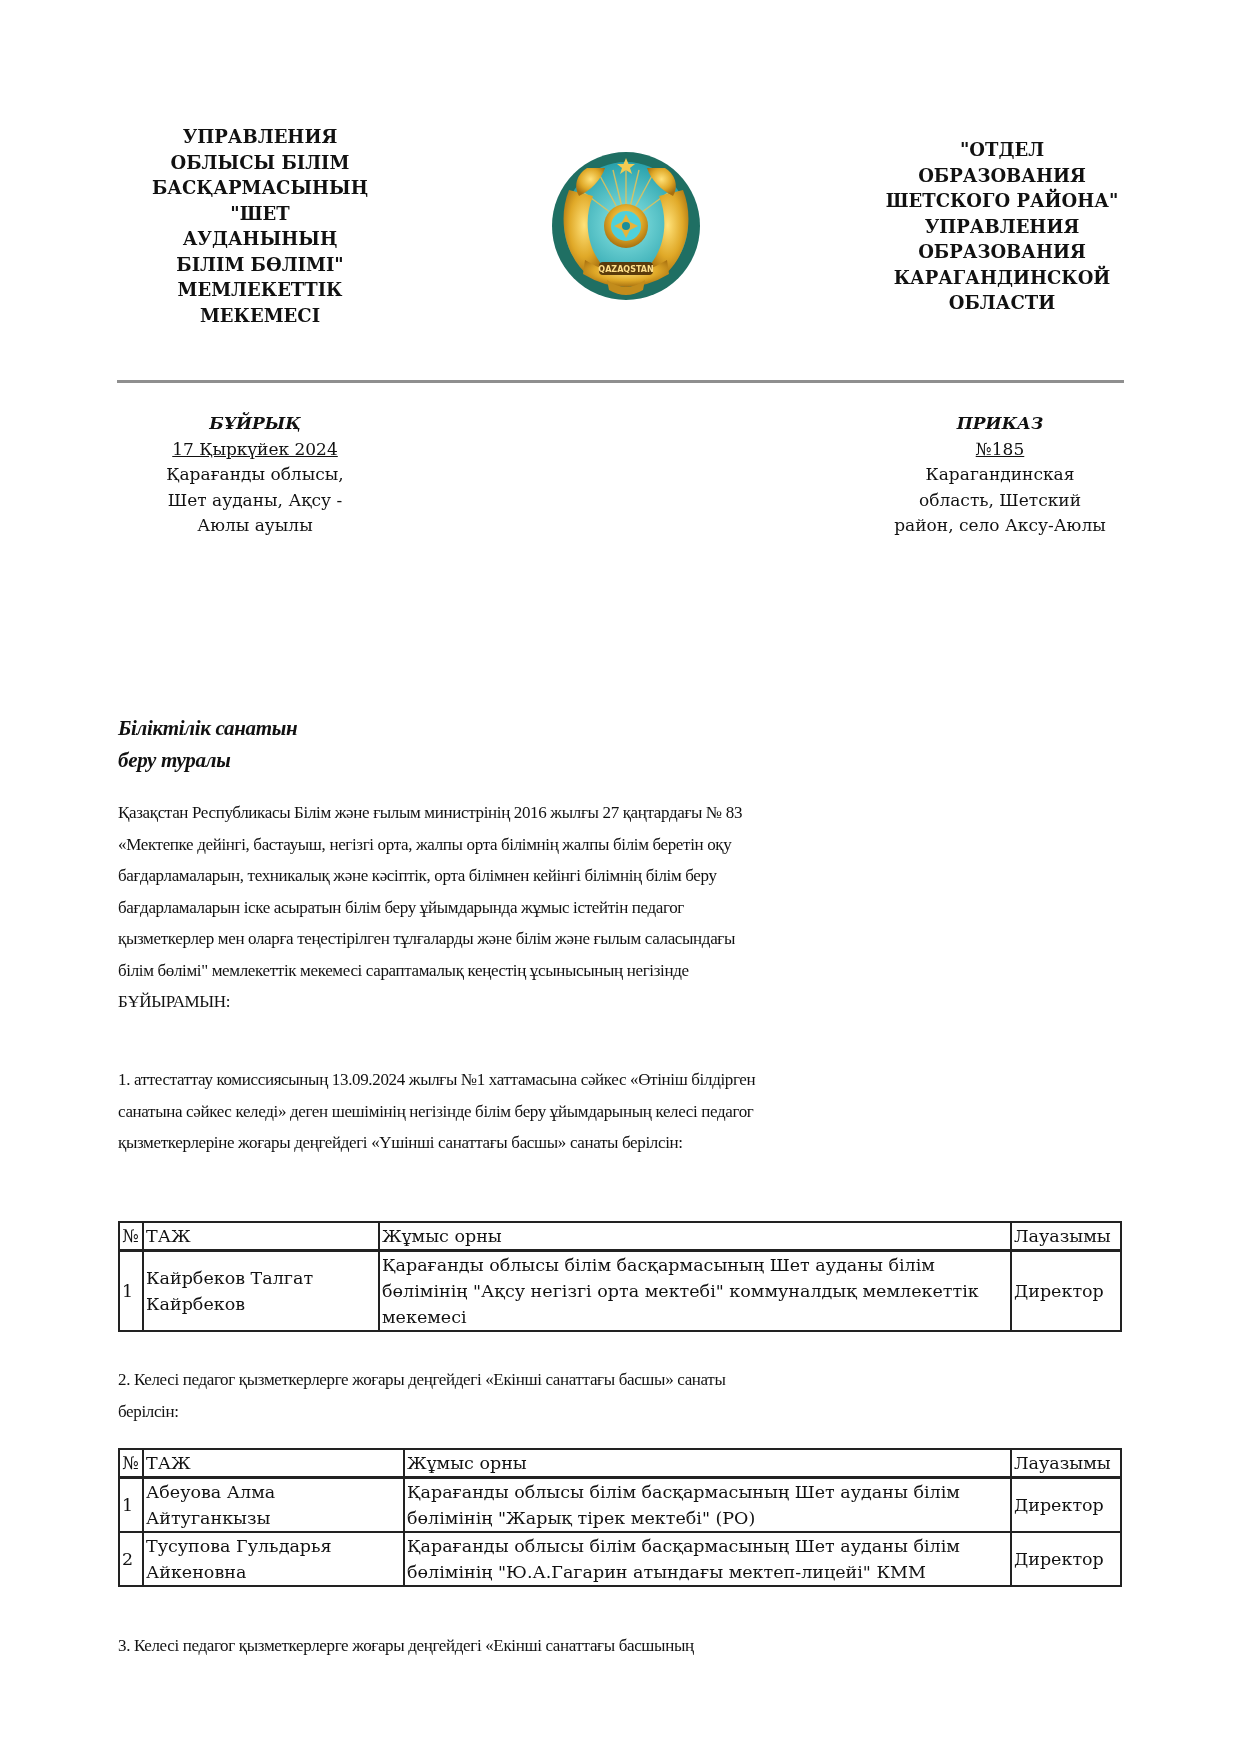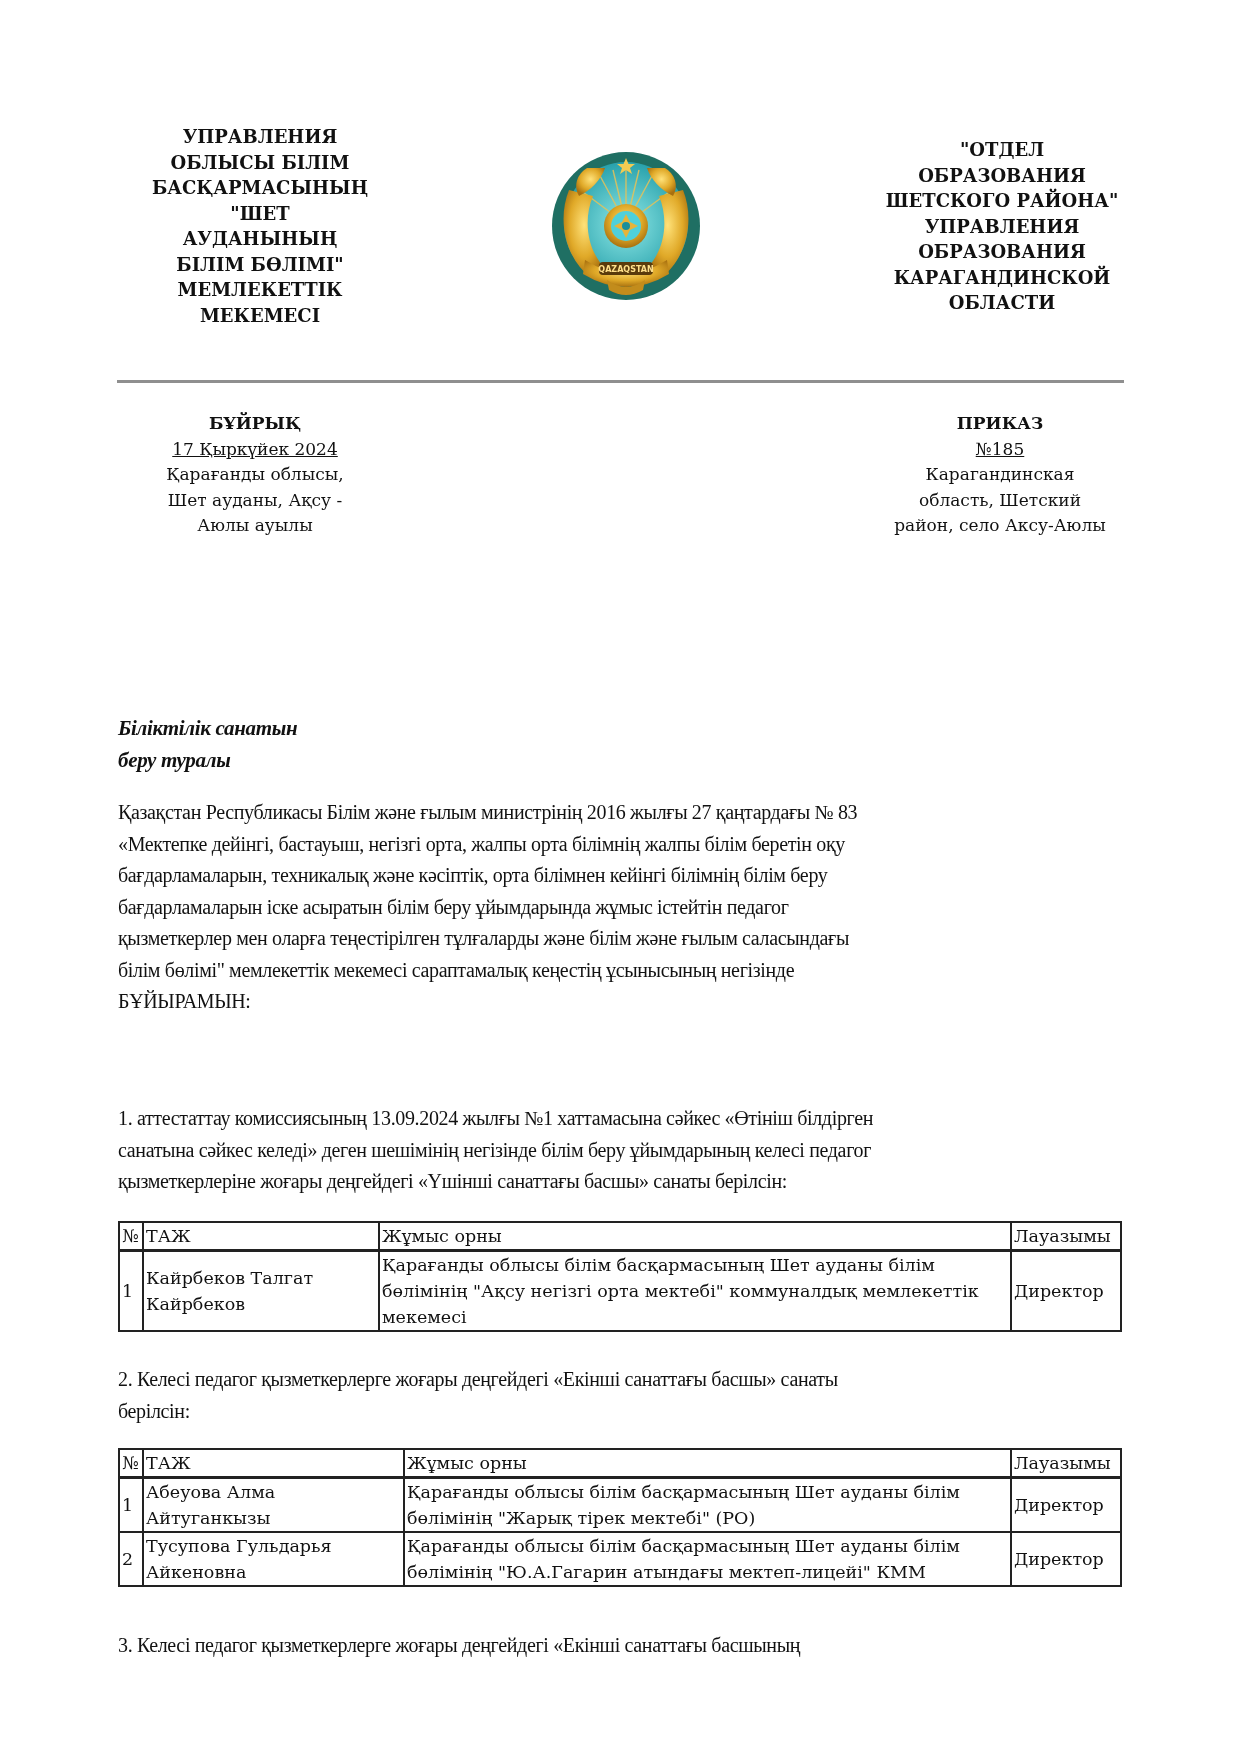--- a/index.html
+++ b/index.html
@@ -14,32 +14,32 @@
     .hdr-left { left: 130px; top: 124px; width: 260px; }
     .hdr-right { left: 862px; top: 137px; width: 280px; }
     .emblem { position: absolute; left: 547px; top: 150px; width: 158px; height: 152px; }
     .rule { position: absolute; left: 117px; top: 380px; width: 1007px; height: 3px; background: #8f8f8f; }
     .sub-left, .sub-right {
       position: absolute; text-align: center; font-family: "DejaVu Serif", serif;
       font-size: 17px; line-height: 25.5px;
     }
     .sub-left { left: 140px; top: 411px; width: 230px; }
     .sub-right { left: 880px; top: 411px; width: 240px; }
-    .sub-title { font-weight: bold; }
+    .sub-title { font-weight: bold; font-style: italic; }
     .u { text-decoration: underline; }
     .title {
       position: absolute; left: 118px; top: 712px; font-family: "Liberation Serif", serif;
       font-weight: bold; font-size: 21px; line-height: 32px; letter-spacing: -0.3px; font-style: italic;
     }
     .para {
       position: absolute; left: 118px; width: 1010px; font-family: "Liberation Serif", serif;
-      font-size: 20px; line-height: 31.5px; letter-spacing: -0.35px;
+      font-size: 17px; line-height: 31.5px; letter-spacing: -0.35px;
     }
     .p-intro { top: 797px; }
-    .p-1 { top: 1103px; }
+    .p-1 { top: 1064px; }
     .p-2 { top: 1364px; }
     .p-3 { top: 1630px; }
     .line { display: block; white-space: nowrap; }
     table.t {
       position: absolute; left: 118px; width: 1004px; border-collapse: collapse;
       font-family: "DejaVu Serif", serif; font-size: 17.5px; line-height: 26px;
     }
     table.t td { border: 2px solid #222; padding: 0 2px; vertical-align: middle; }
     table.t tr.head td { border-bottom-width: 3px; }
     .t1 { top: 1221px; }

